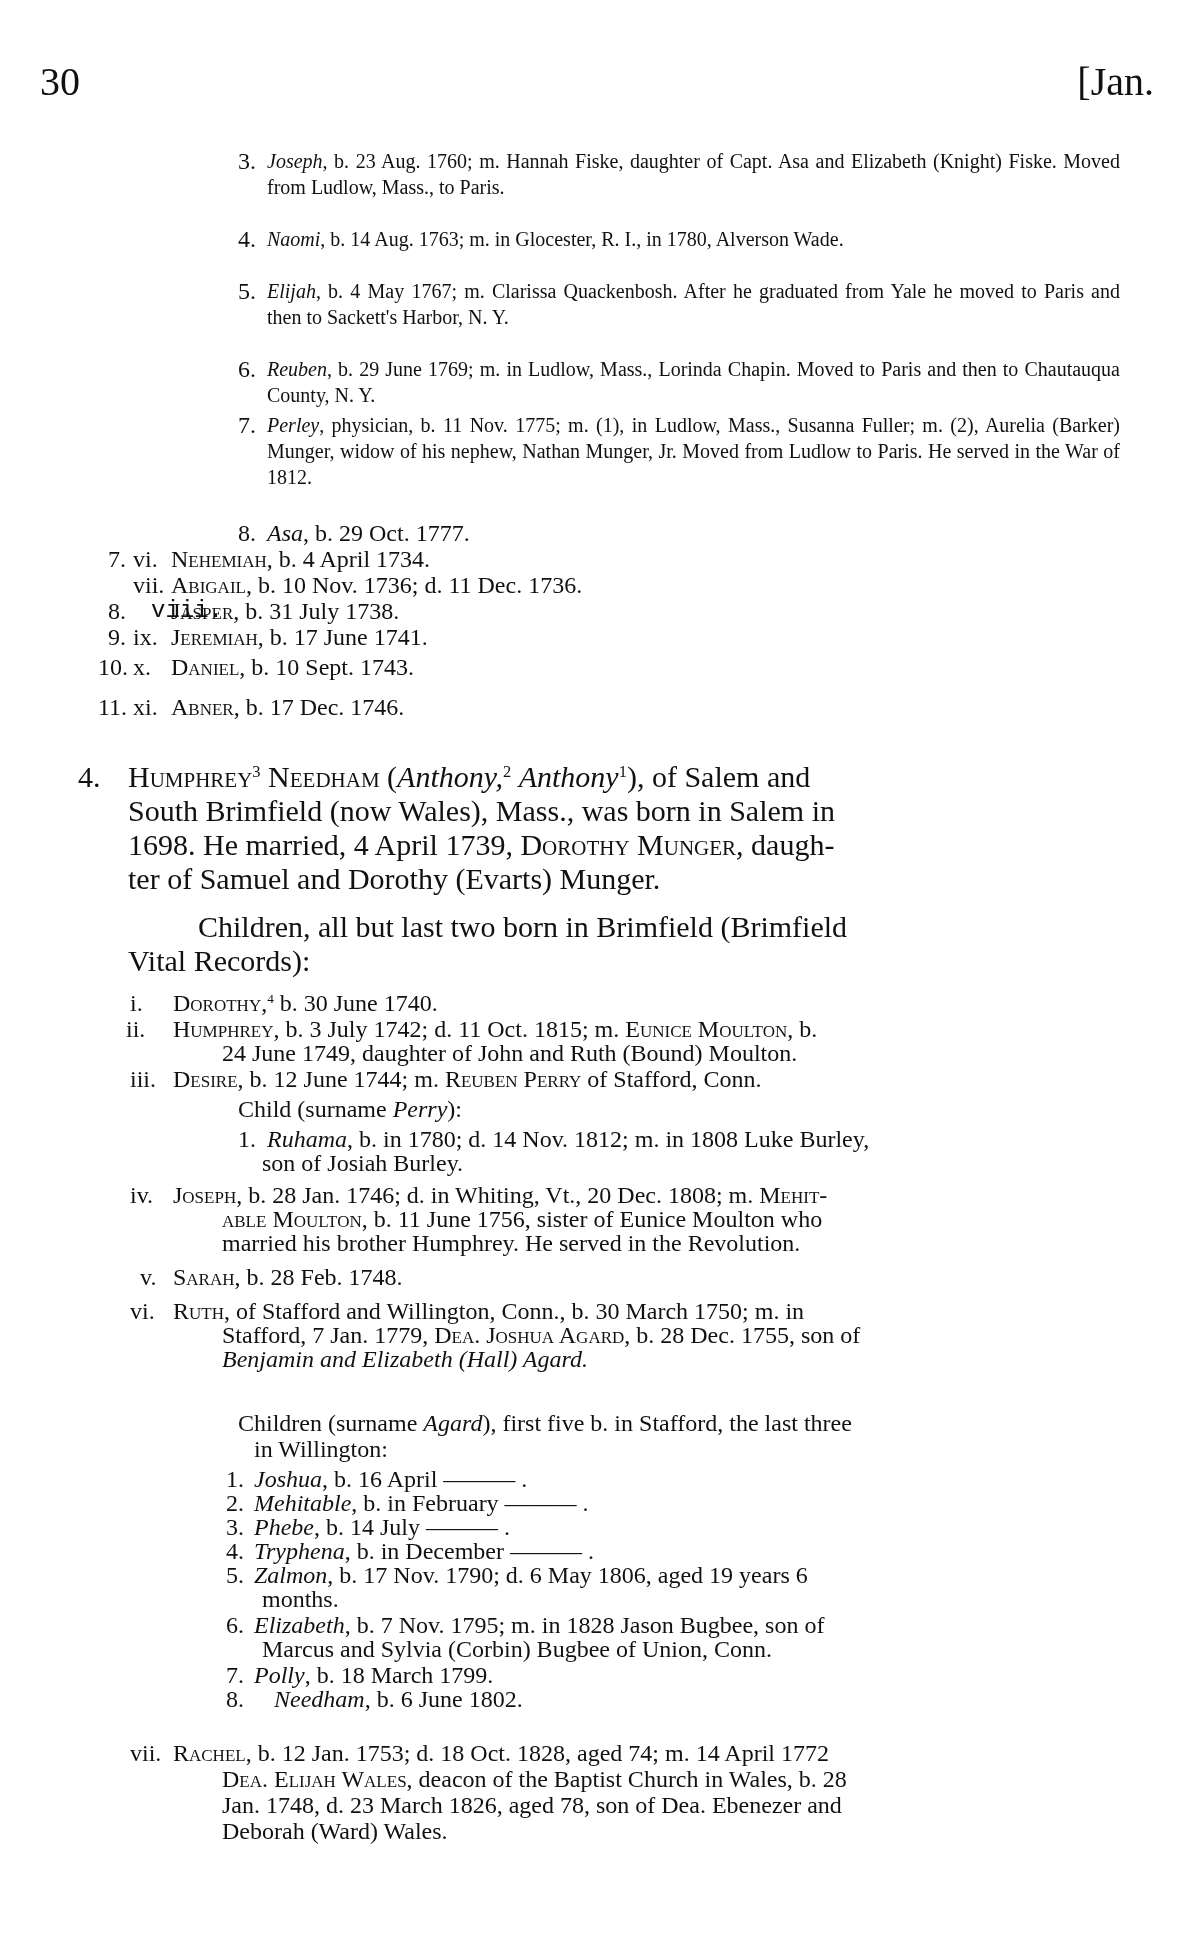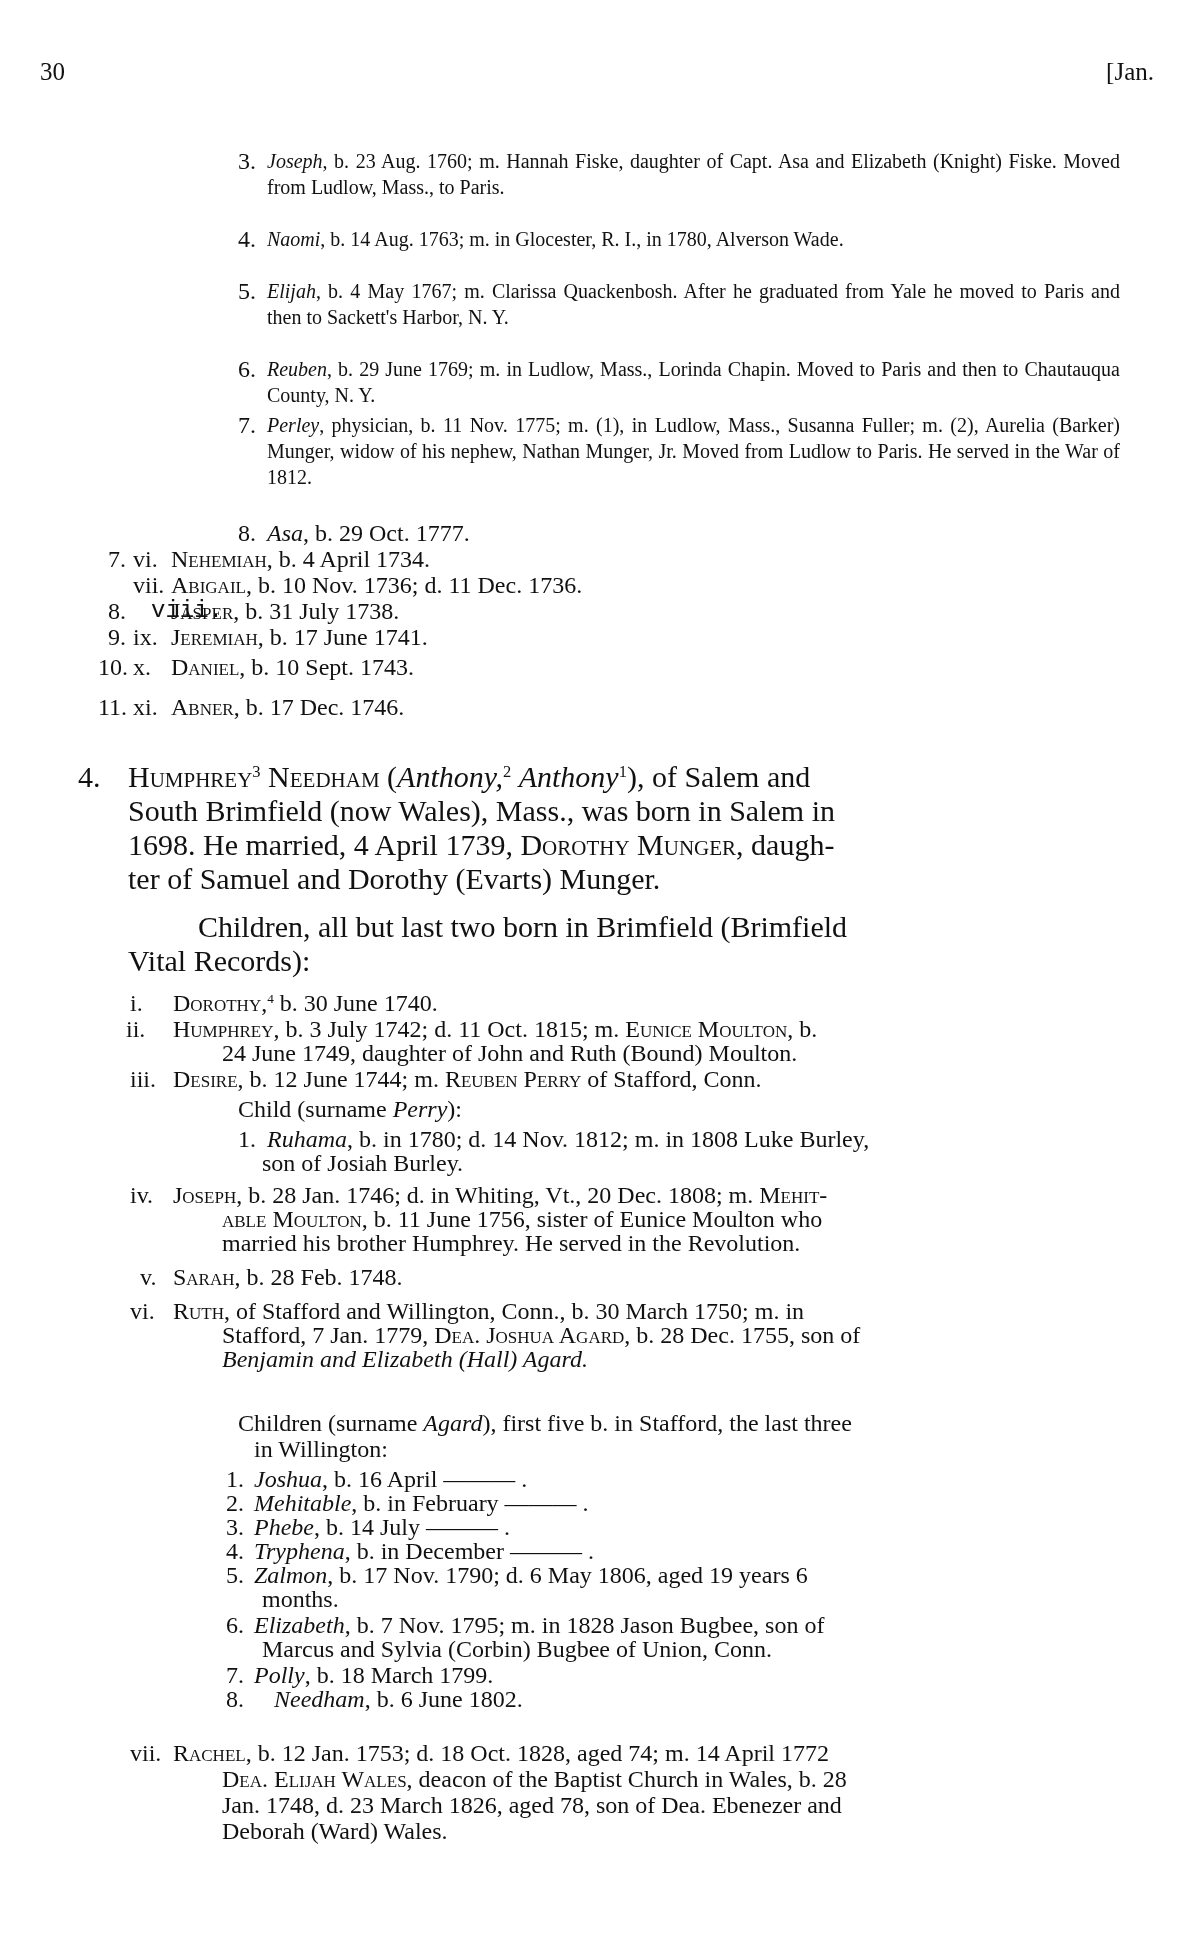--- a/index.html
+++ b/index.html
@@ -2,21 +2,21 @@
 <html><head>
 <meta charset="utf-8">
 <style>
   html, body { margin: 0; padding: 0; background: #ffffff; }
   body {
     width: 1200px; height: 1935px; position: relative; overflow: hidden;
     font-family: "Liberation Serif", "DejaVu Serif", serif;
     color: #111111;
   }
   .page { position: absolute; left: 0; top: 0; width: 1200px; height: 1935px; }
-  .hdr { position: absolute; top: 58px; left: 40px; width: 1120px; height: 40px; font-size: 25px; }
+  .hdr { position: absolute; top: 58px; left: 40px; width: 1120px; height: 40px; font-size: 40px; }
   .hdr .pn { position: absolute; left: 0; top: 0; }
   .hdr .ti { position: absolute; left: 168px; top: 0; font-style: italic; letter-spacing: 0.3px; }
   .hdr .mo { position: absolute; right: 6px; top: 0; }
   .ln { position: absolute; white-space: nowrap; font-size: 24px; line-height: 26px; }
   .sc { font-variant: small-caps; }
   .it { font-style: italic; }
   .big { font-size: 30px; line-height: 34px; }
   sup { font-size: 0.55em; vertical-align: 0.6em; line-height: 0; }
   .blk { position: absolute; font-size: 20px; line-height: 26px; text-align: justify; }
   .num { position: absolute; font-size: 24px; line-height: 26px; }

